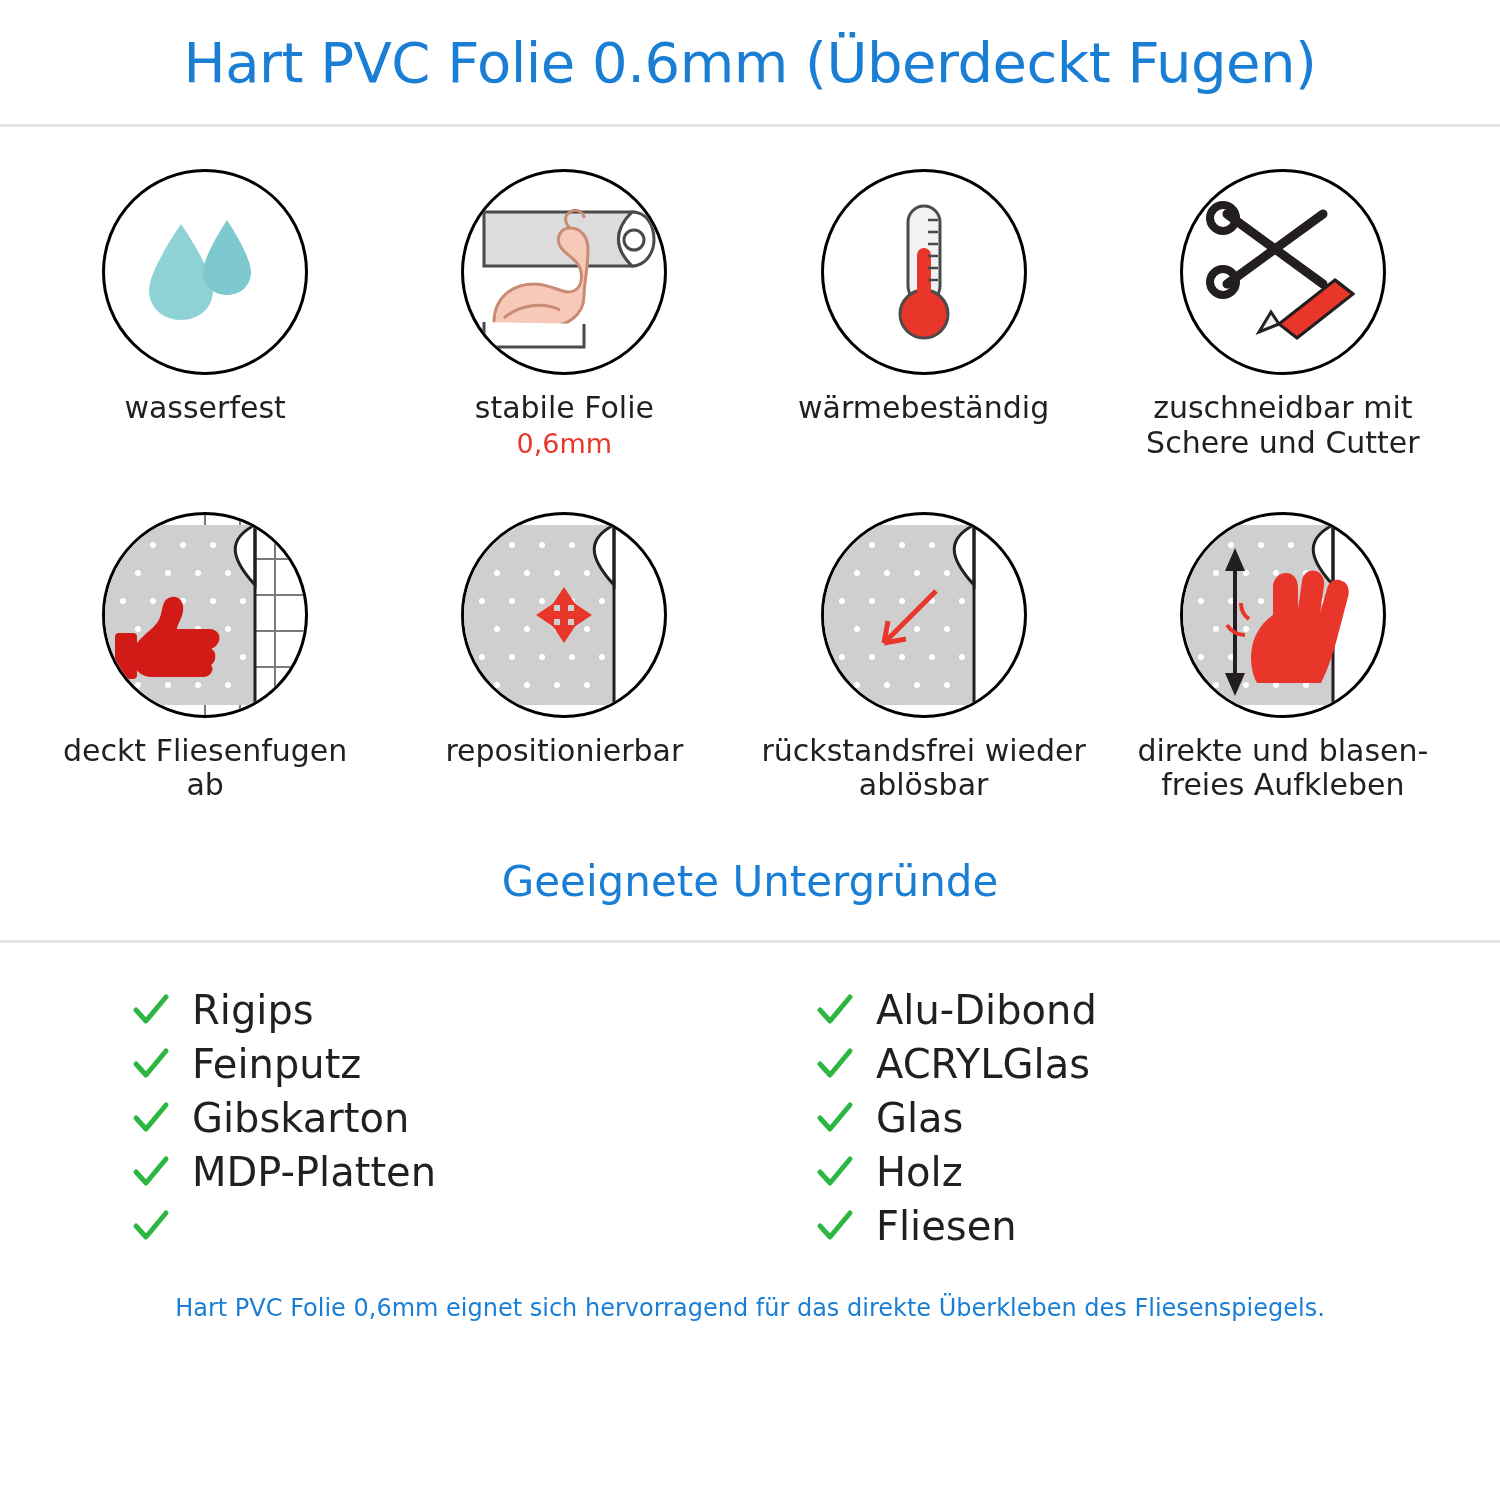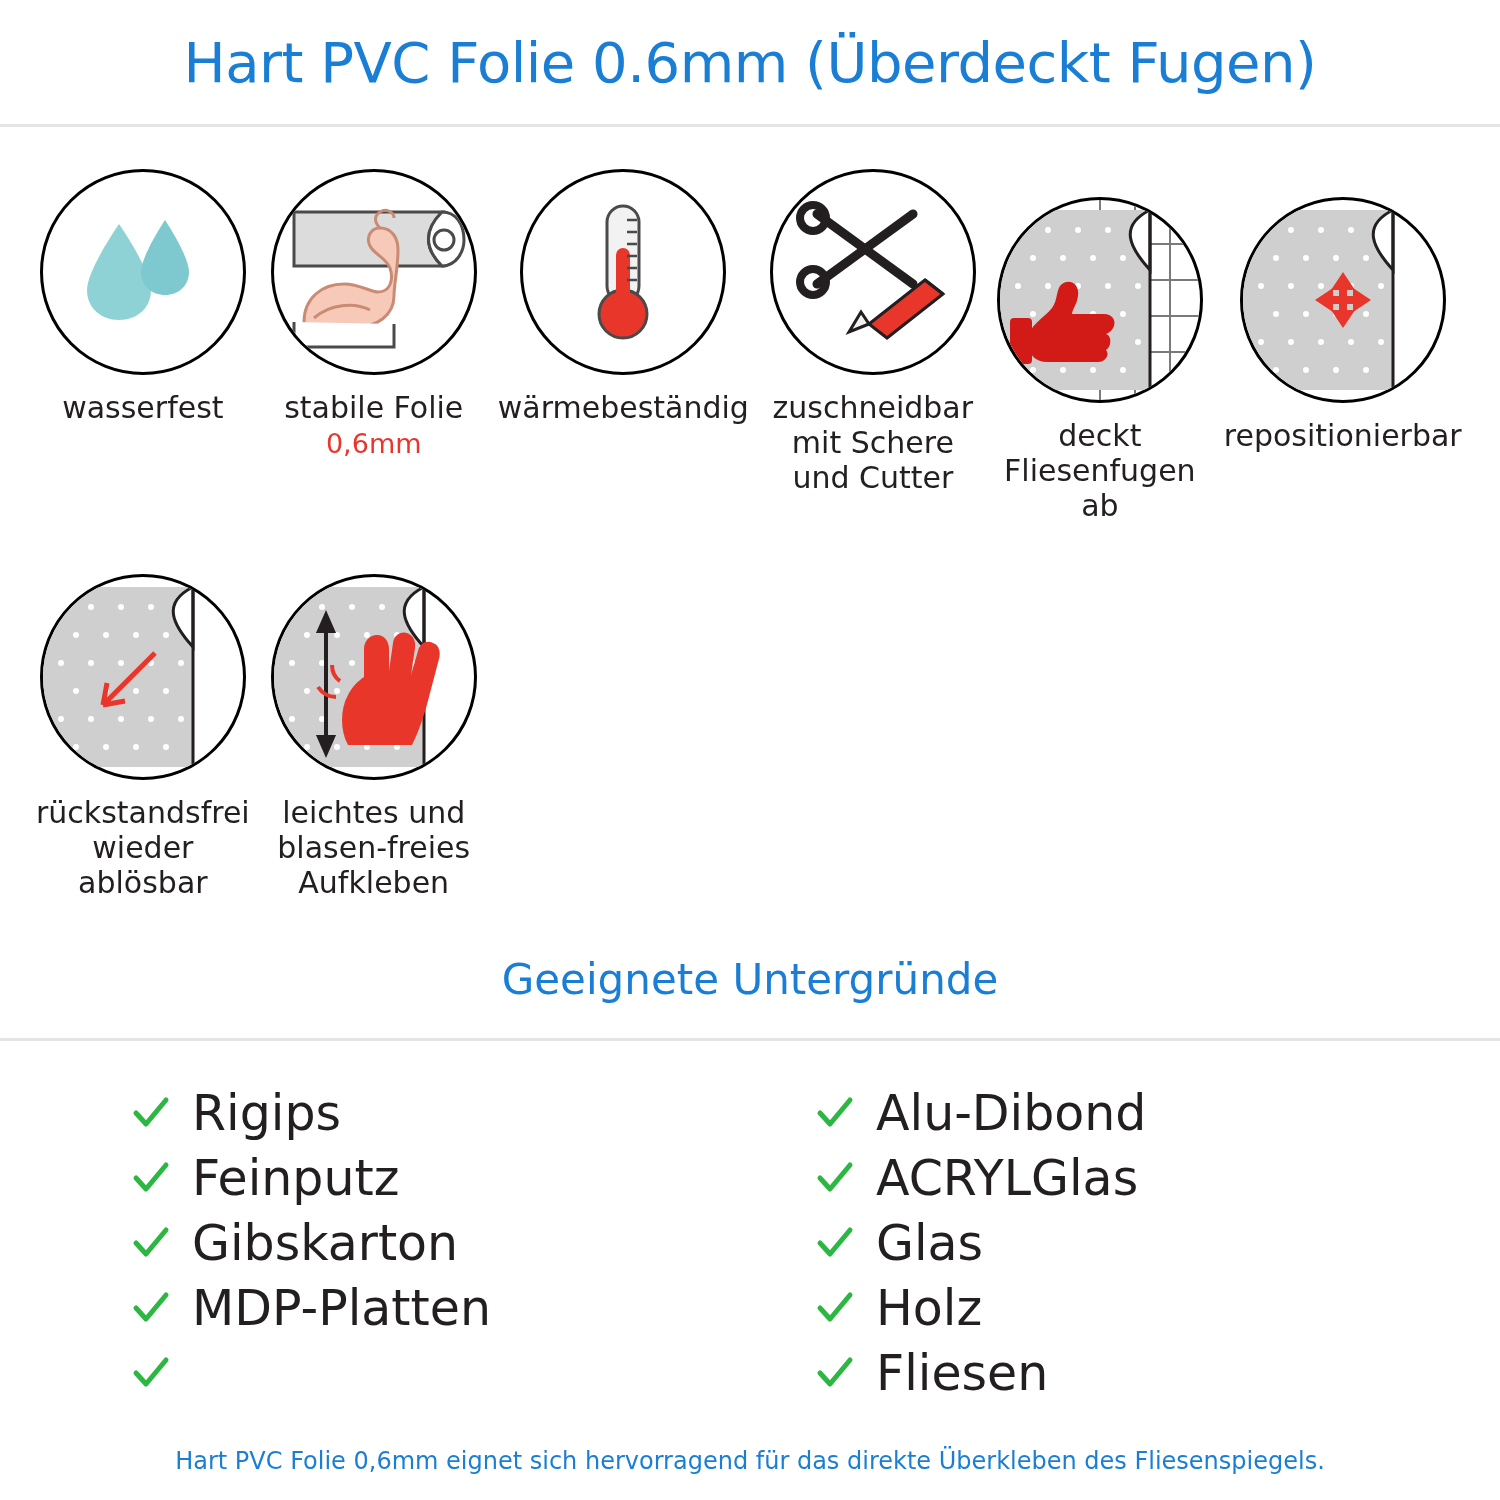--- a/index.html
+++ b/index.html
@@ -34,21 +34,21 @@
     color: #1a7fd4;
     letter-spacing: -0.5px;
     font-weight: 400;
     text-align: center;
   }
 
   
   .features {
     padding: 42px 48px 0 36px;
     display: grid;
-    grid-template-columns: repeat(6, 1fr);
+    grid-template-columns: repeat(4, 1fr);
     grid-auto-rows: auto;
     column-gap: 10px;
     row-gap: 4px;
     gap: 21px;
   }
   .feature {
     display: flex;
     flex-direction: column;
     align-items: center;
   }
@@ -92,21 +92,21 @@
     display: grid;
     grid-template-columns: 1fr 1fr;
     padding: 44px 0 0 132px;
     column-gap: 0px;
     row-gap: 8px;
   }
   .sub-item {
     display: flex;
     align-items: center;
     gap: 22px;
-    font-size: 49px;
+    font-size: 40px;
     color: #231f20;
   }
   .check {
     width: 38px;
     height: 38px;
     flex: 0 0 38px;
     position: relative;
   }
   .check svg { display: block; }
 
@@ -388,21 +388,21 @@
             <path d="M52 176 L45 160 L59 160 Z"></path>
           </g>
 
           <path d="M74 168 C66 154 66 132 74 118 C78 110 84 104 90 100 L90 72 C90 64 96 58 103 58 C110 58 115 64 115 72 L115 94 L119 66 C120 58 127 54 133 56 C139 58 142 64 141 71 L137 98 L144 74 C146 66 153 63 159 66 C165 68 167 75 165 82 L156 116 C152 132 146 152 138 168 Z" fill="#e8362a"></path>
           <g stroke="#e8362a" stroke-width="4" fill="none">
             <path d="M66 104 C60 100 58 94 58 88"></path>
             <path d="M62 120 C54 120 48 116 44 110"></path>
           </g>
         </svg>
       </div>
-      <div class="feature-label">leichtes und blasen-freies Aufkleben</div>
+      <div class="feature-label">direkte und blasen-freies Aufkleben</div>
       <div class="sub-label"></div>
     </div>
 
   </div>
 
   <div class="section-title">Geeignete Untergründe</div>
 
   <div class="substrates">
 
     <div class="sub-item">

